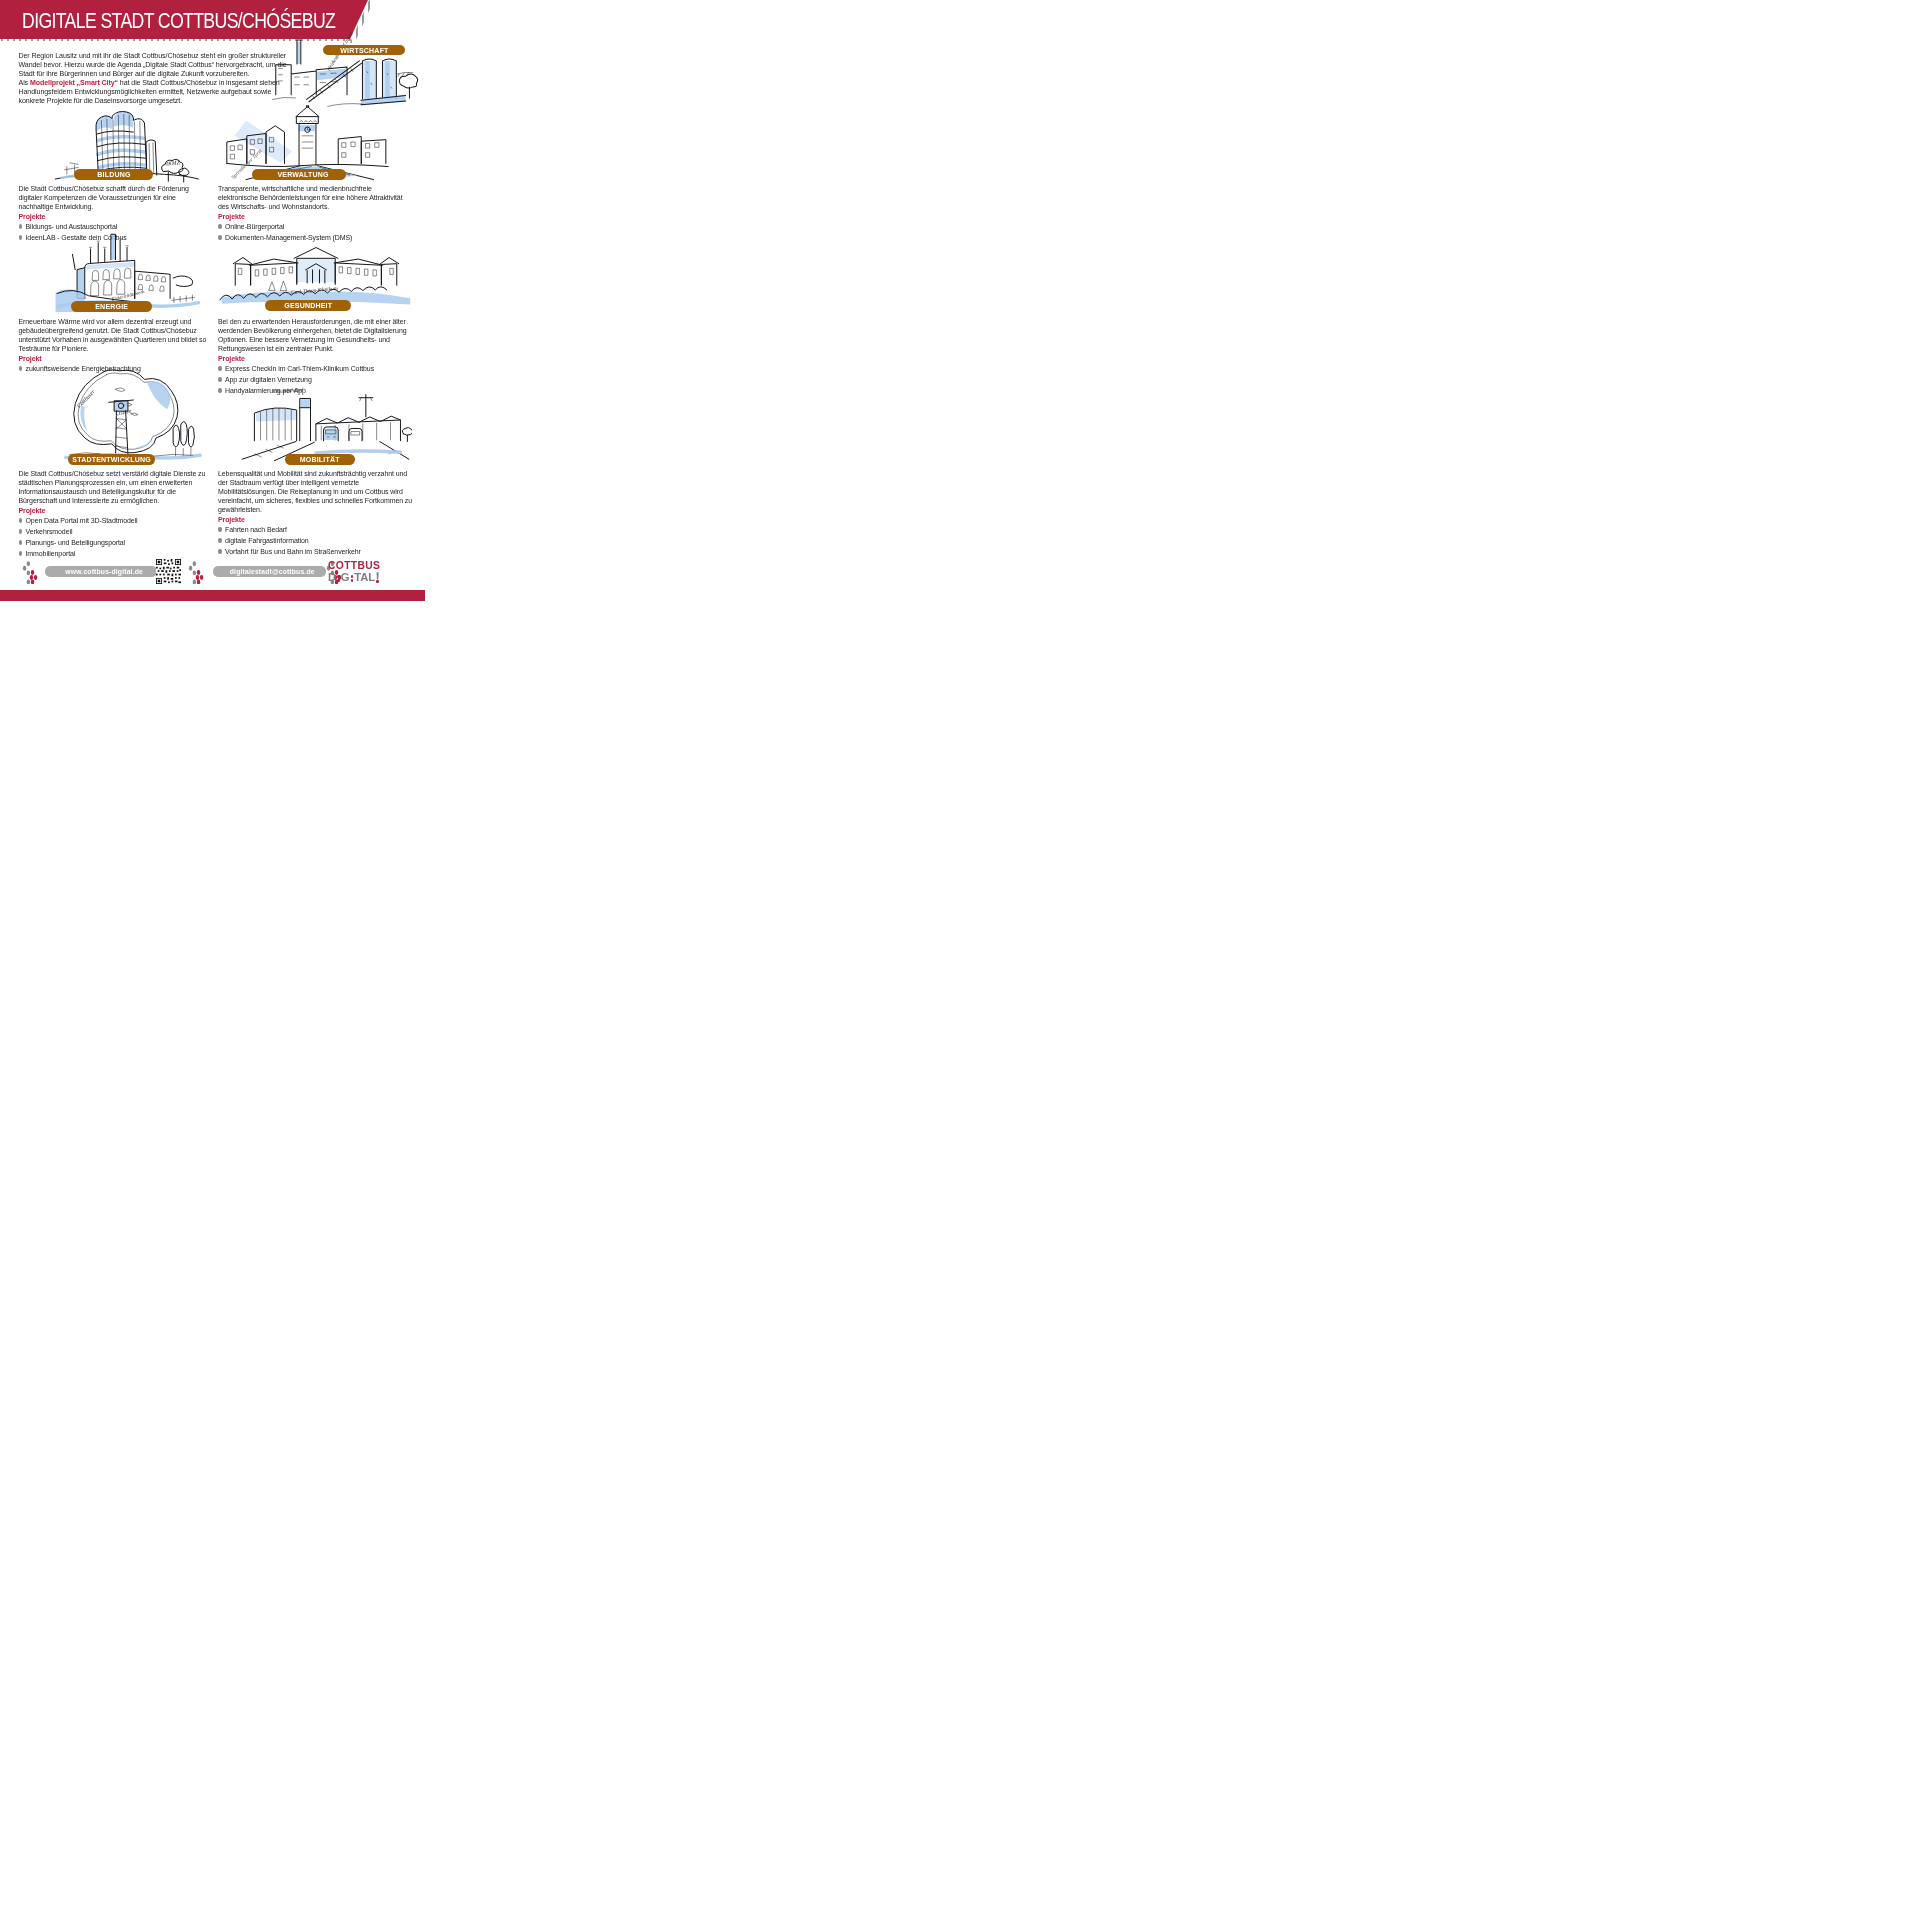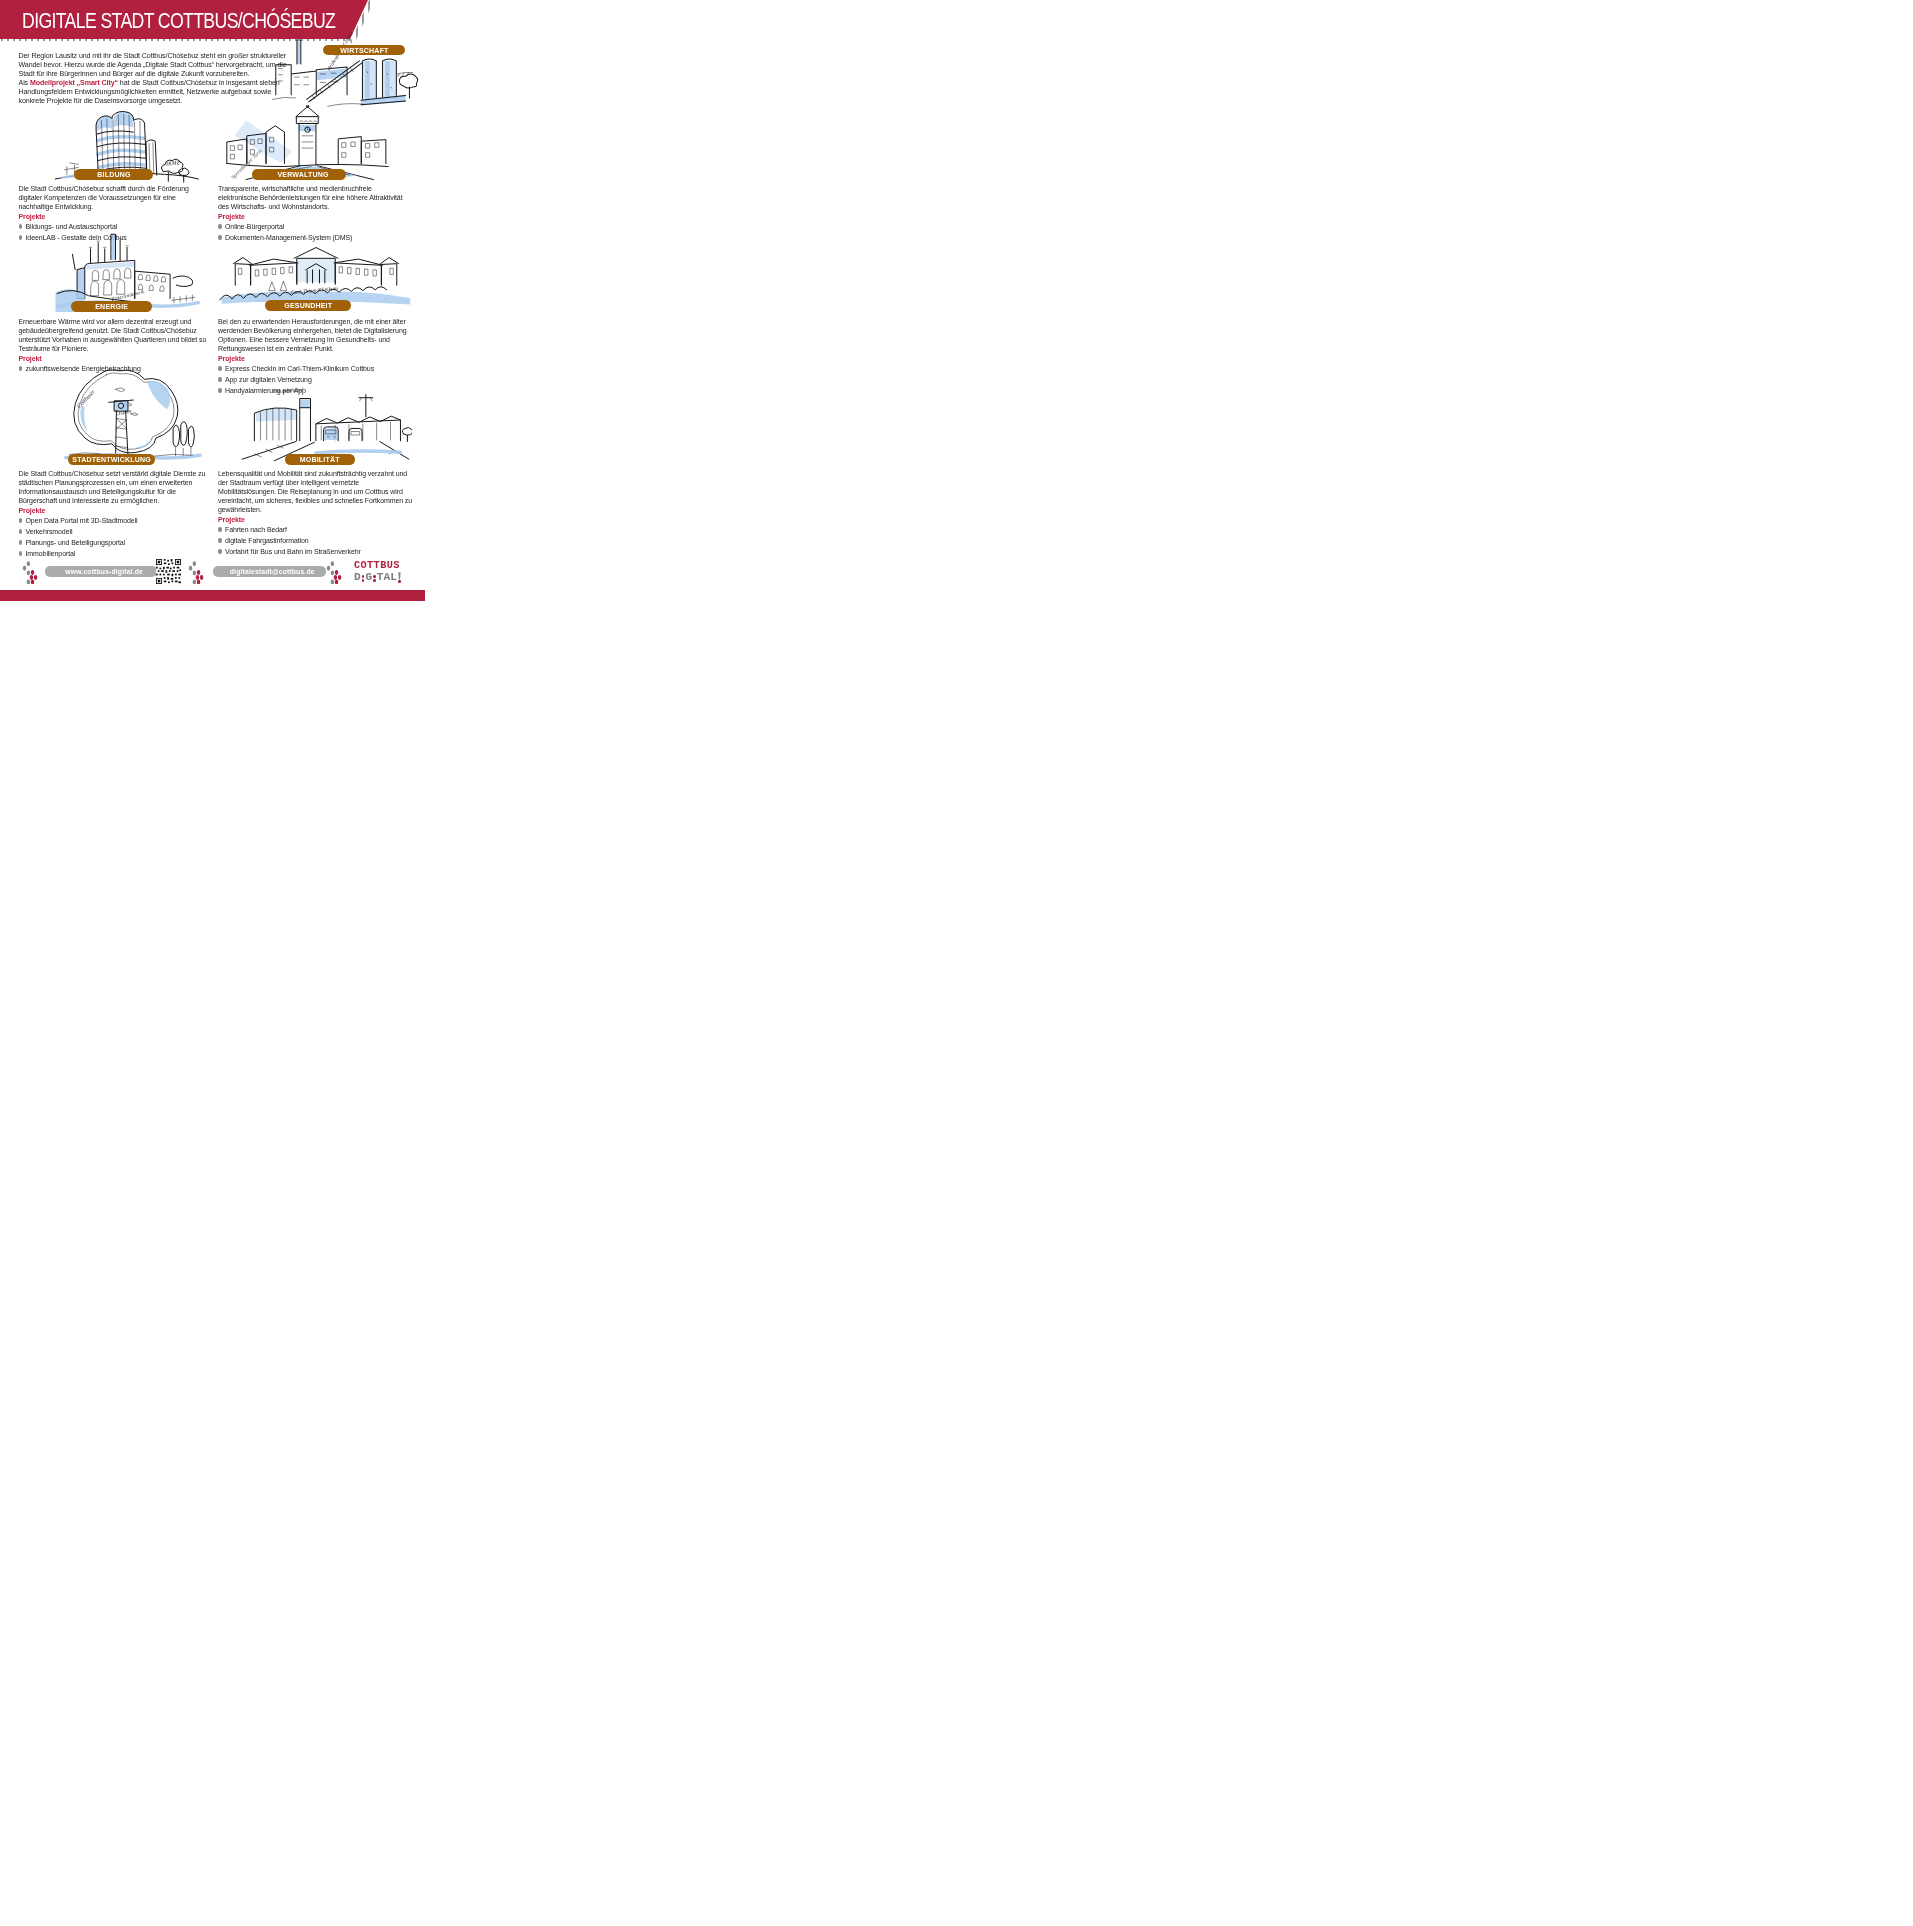--- a/index.html
+++ b/index.html
@@ -44,21 +44,21 @@
            color:#2a2a30;white-space:nowrap;}
   .ink{fill:none;stroke:#17171c;stroke-width:2.6;stroke-linecap:round;stroke-linejoin:round;}
   .ink-thin{fill:none;stroke:#17171c;stroke-width:1.3;stroke-linecap:round;}
   .wash{fill:#A9CBEE;stroke:none;opacity:.85;}
   .wash2{fill:#D3E5F7;stroke:none;}
   .bluestroke{fill:none;stroke:#A9CBEE;stroke-width:9;stroke-linecap:round;opacity:.9;}
 
   
   .footer-pill{height:10.8px;font-size:7.7px;background:#ABABAB;border-radius:5px;padding-left:6px;}
   .redbar{position:absolute;left:0;top:590px;width:425px;height:11.2px;background:#B2203F;}
-  .logo{position:absolute;left:354px;top:559px;width:73px;font-family:Liberation Mono, monospace;}
+  .logo{position:absolute;left:328px;top:559px;width:73px;}
   .logo-line1{color:#B2203F;font-weight:bold;font-size:10.8px;letter-spacing:0.4px;
               transform:scaleX(.95);transform-origin:left;}
   .logo-line2{display:flex;align-items:flex-end;margin-top:0.8px;color:#7E7E7E;font-weight:bold;
               font-size:11.2px;line-height:11.2px;}
   .logo-colon{display:flex;flex-direction:column;gap:1.2px;margin:0 1.2px 0.8px 1.2px;}
   .logo-colon i{display:block;width:2.3px;height:3.1px;border-radius:50%;background:#B2203F;}
   .excl{display:flex;flex-direction:column;align-items:center;margin-left:1.2px;}
   .excl-bar{width:2.7px;height:7.3px;background:#7E7E7E;clip-path:polygon(10% 0,90% 0,72% 100%,28% 100%);}
   .excl-dot{width:2.7px;height:2.7px;border-radius:50%;background:#B2203F;margin-top:0.8px;}
 </style>

